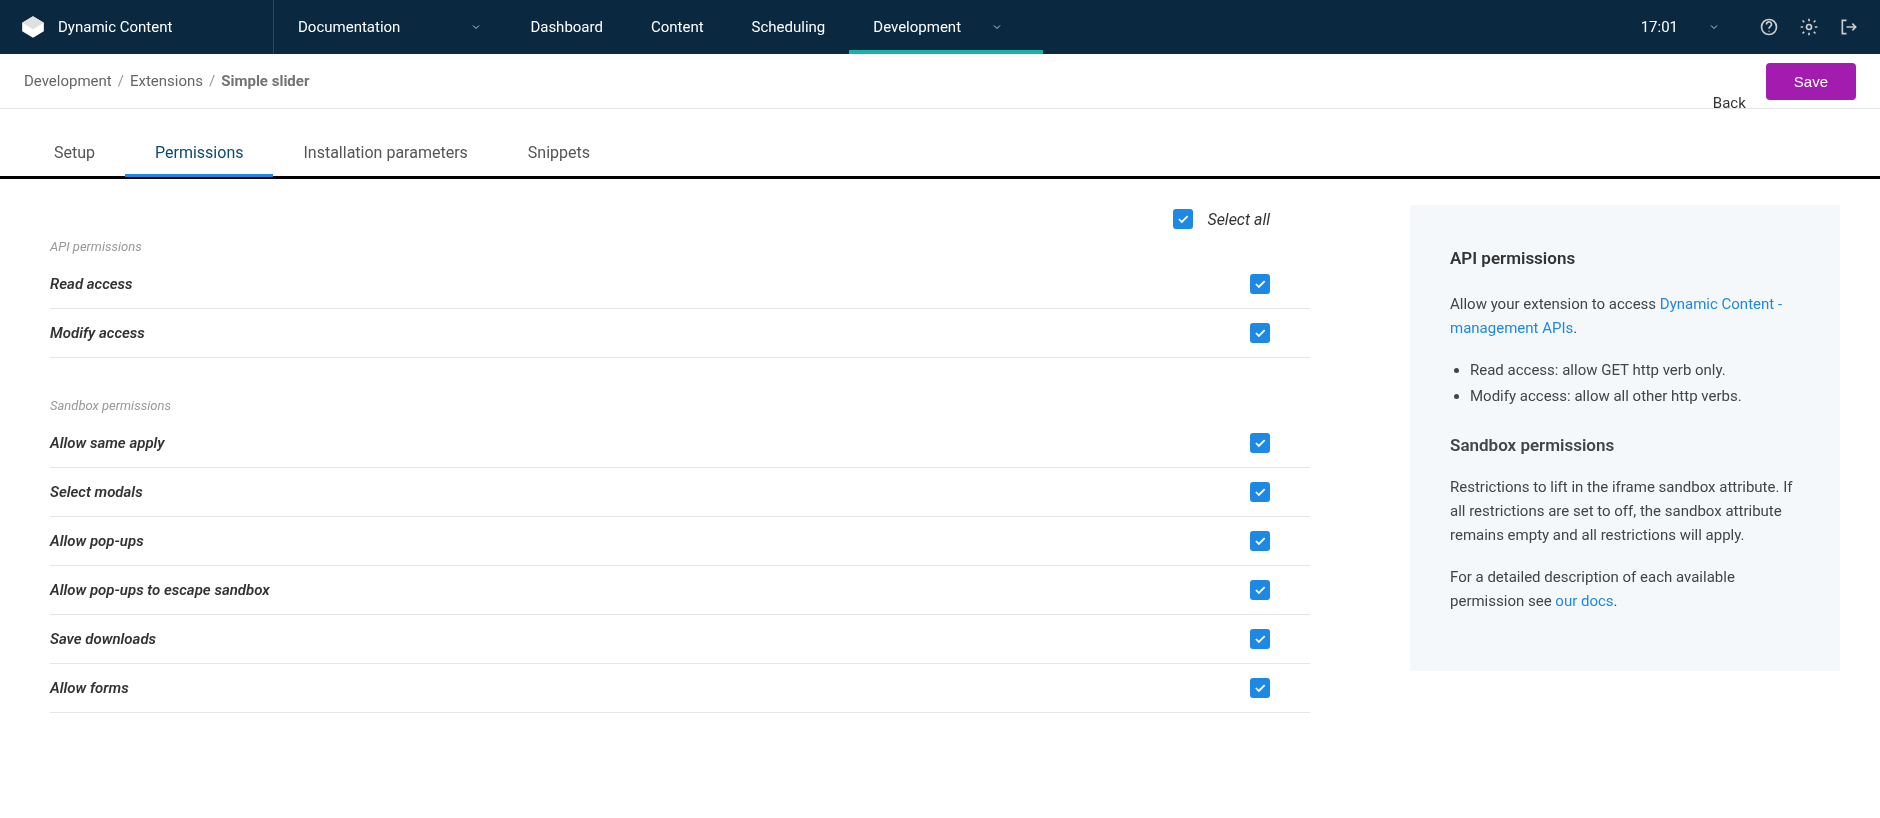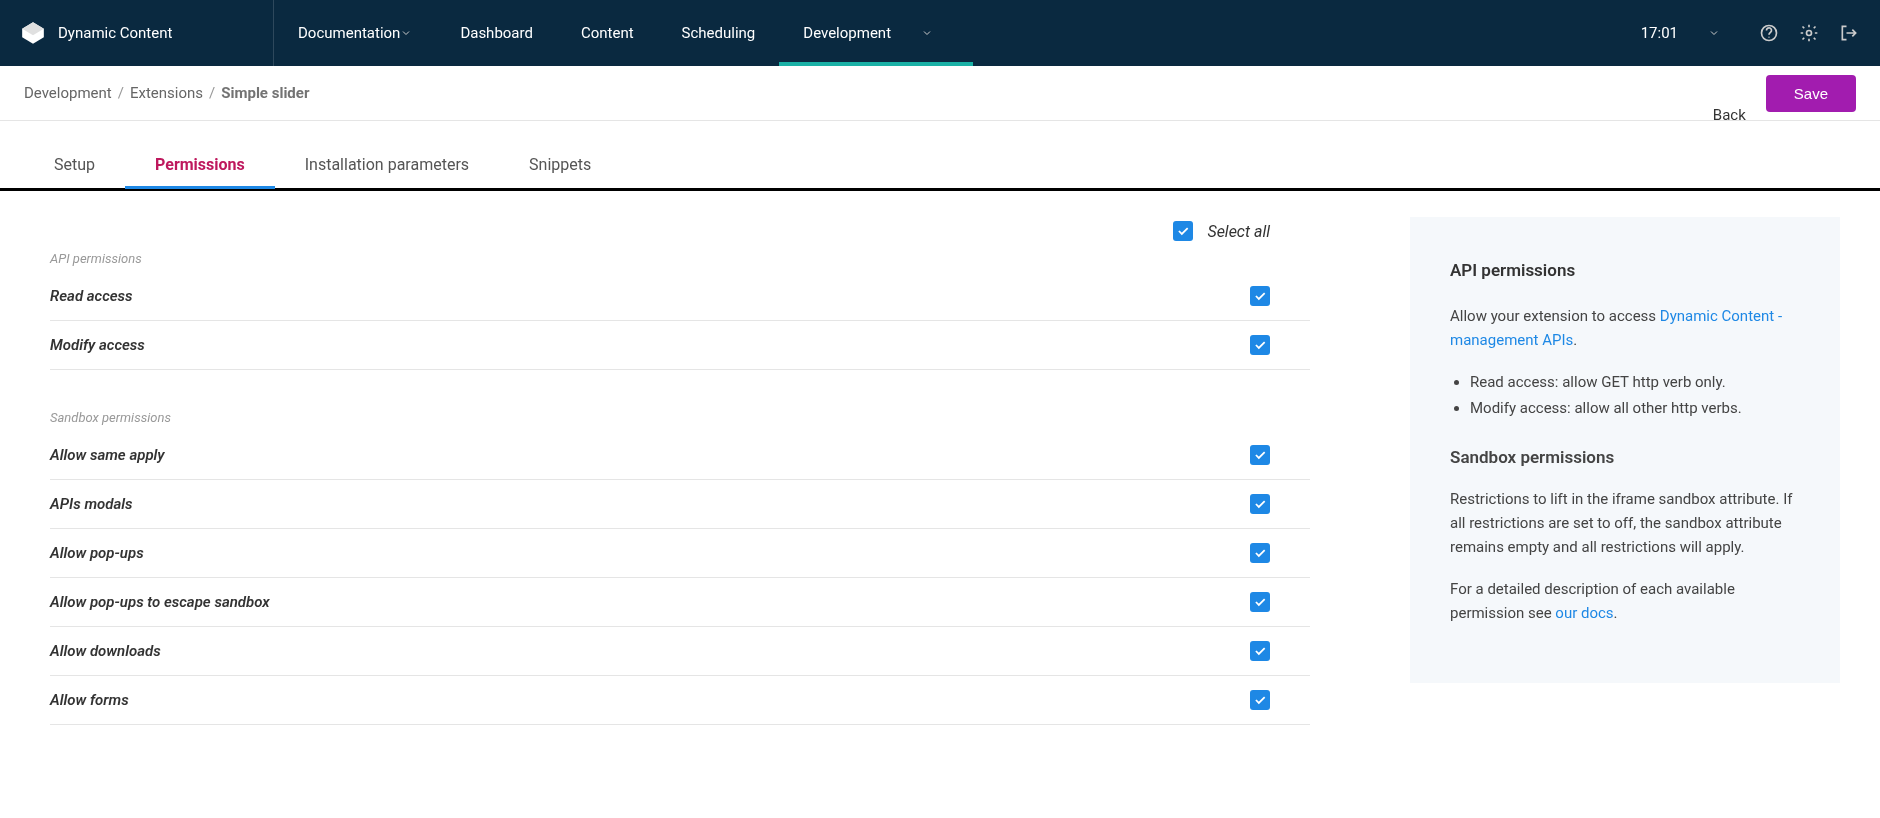--- a/index.html
+++ b/index.html
@@ -9,21 +9,21 @@
     }
     body {
       font-family: -apple-system, BlinkMacSystemFont, "Segoe UI", Roboto, Helvetica, Arial, sans-serif;
       font-size: 14px;
       color: #333;
       background: #fff;
       width: 1880px;
     }
     .topbar {
       background: #0a2940;
-      height: 66px;
+      height: 54px;
       display: flex;
       align-items: center;
       color: #fff;
     }
     .brand {
       display: flex;
       align-items: center;
       padding: 0 20px;
       height: 100%;
       border-right: 1px solid rgba(255,255,255,0.15);
@@ -41,20 +41,21 @@
     .dropdown-section {
       display: flex;
       align-items: center;
       padding: 0 24px;
       height: 100%;
       cursor: pointer;
     }
     .dropdown-label {
       color: #fff;
       font-size: 15px;
+      margin-right: 70px;
       text-align: right;
     }
     .chevron-down {
       width: 12px;
       height: 12px;
       fill: #ccc;
     }
     .nav-tabs {
       display: flex;
       height: 100%;
@@ -161,22 +162,22 @@
       gap: 0;
     }
     .content-tab {
       padding: 14px 30px;
       cursor: pointer;
       font-size: 16px;
       color: #555;
       position: relative;
     }
     .content-tab.active {
-      color: #be185d;
-      font-weight: 700;
+      color: #0c4a6e;
+      font-weight: 400;
     }
     .content-tab.active::after {
       content: '';
       position: absolute;
       bottom: -1px;
       left: 0;
       right: 0;
       height: 3px;
       background: #1e88e5;
     }
@@ -392,21 +393,21 @@
 
     <div class="perm-row">
       <span class="label">Allow same apply</span>
       <div class="checkbox">
           <svg viewBox="0 0 24 24">
             <path d="M5 12l5 5L20 7"></path>
           </svg>
         </div>
     </div>
     <div class="perm-row">
-      <span class="label">APIs modals</span>
+      <span class="label">Select modals</span>
       <div class="checkbox">
           <svg viewBox="0 0 24 24">
             <path d="M5 12l5 5L20 7"></path>
           </svg>
         </div>
     </div>
     <div class="perm-row">
       <span class="label">Allow pop-ups</span>
       <div class="checkbox">
           <svg viewBox="0 0 24 24">
@@ -416,21 +417,21 @@
     </div>
     <div class="perm-row">
       <span class="label">Allow pop-ups to escape sandbox</span>
       <div class="checkbox">
           <svg viewBox="0 0 24 24">
             <path d="M5 12l5 5L20 7"></path>
           </svg>
         </div>
     </div>
     <div class="perm-row">
-      <span class="label">Allow downloads</span>
+      <span class="label">Save downloads</span>
       <div class="checkbox">
           <svg viewBox="0 0 24 24">
             <path d="M5 12l5 5L20 7"></path>
           </svg>
         </div>
     </div>
     <div class="perm-row">
       <span class="label">Allow forms</span>
       <div class="checkbox">
           <svg viewBox="0 0 24 24">

